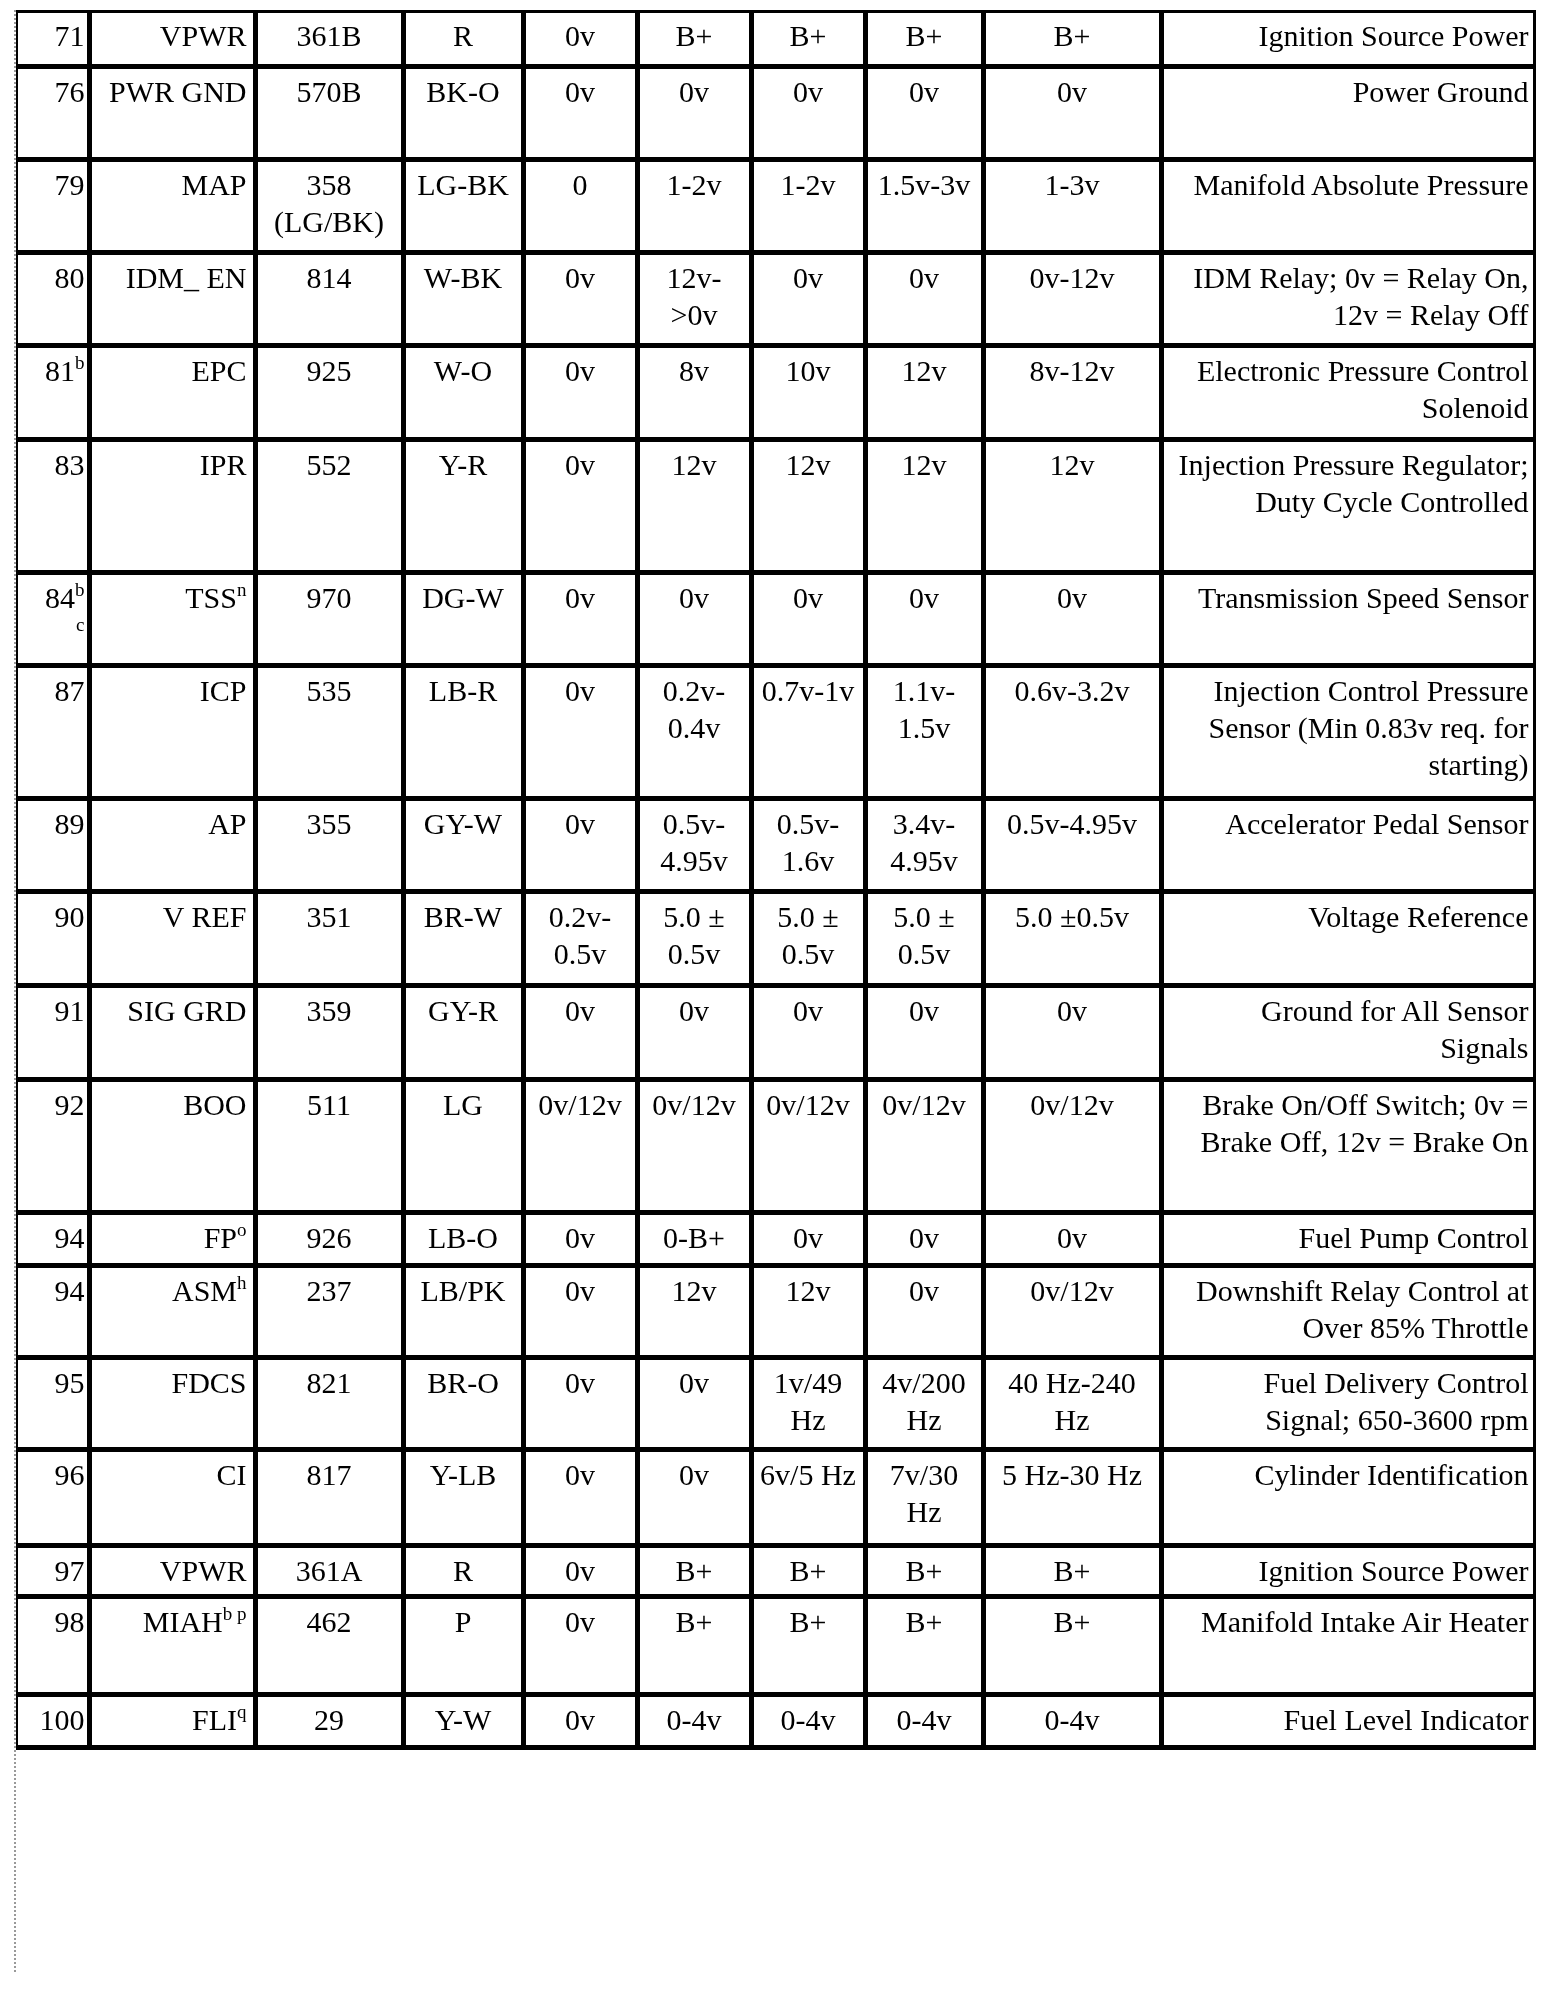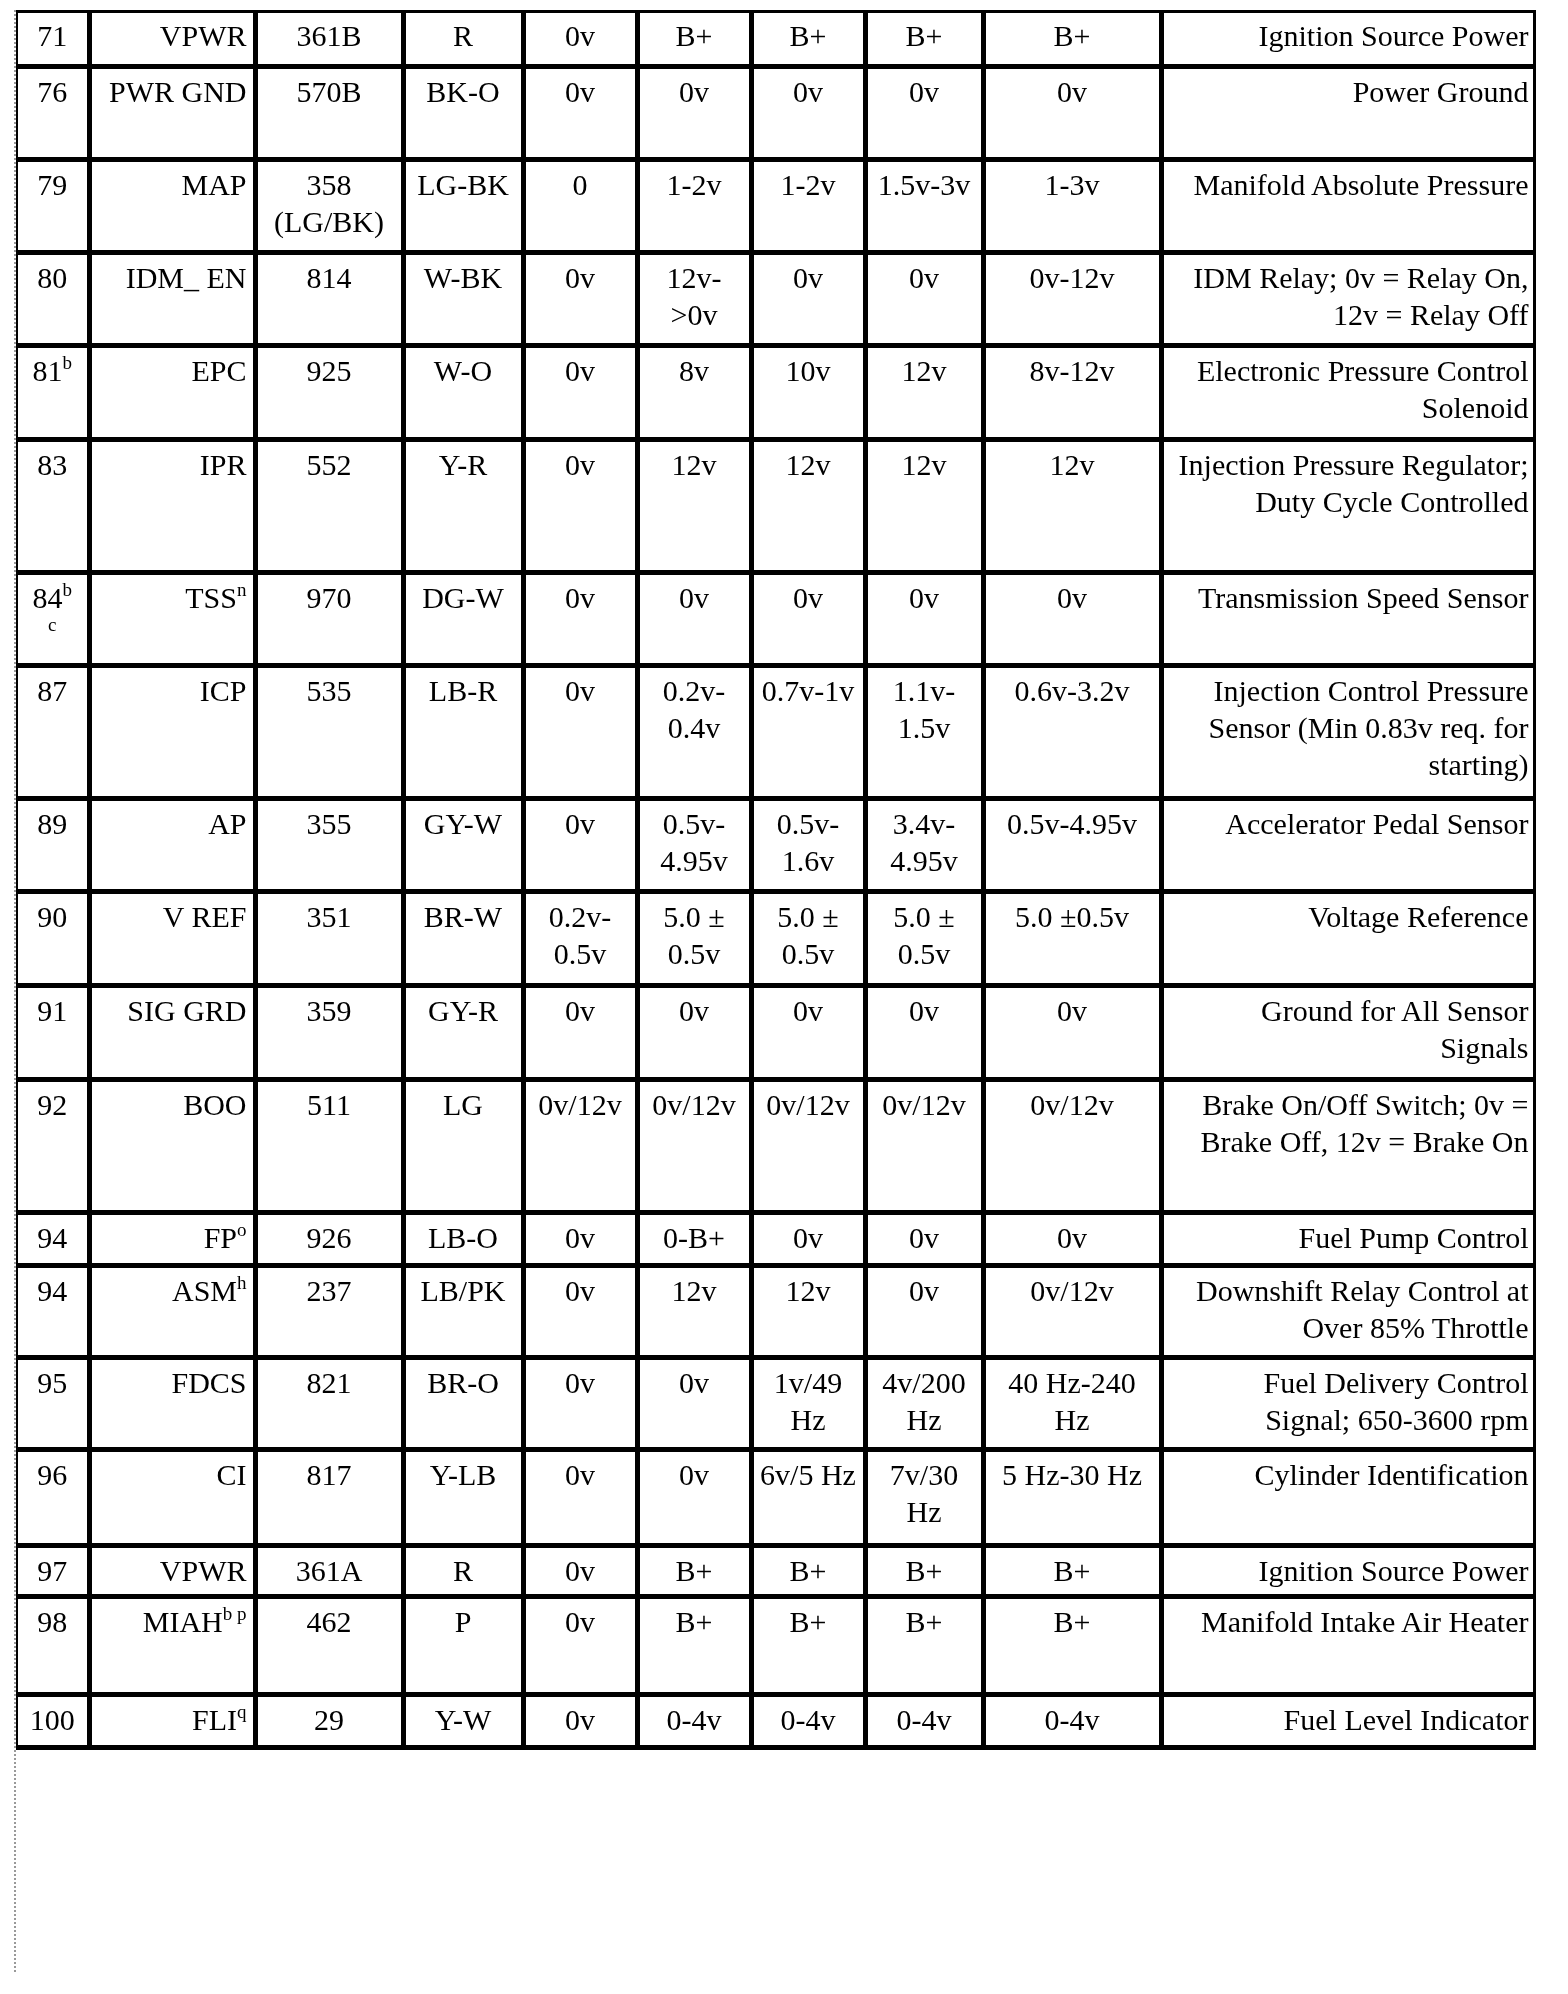--- a/index.html
+++ b/index.html
@@ -9,21 +9,21 @@
     border-collapse: collapse; table-layout: fixed;
     font-family: "Liberation Serif", serif; font-size: 30px; color: #000;
     line-height: 37px;
   }
   #tbl td {
     border: 5px solid #000; padding: 4px 6px 0 6px; vertical-align: top;
     overflow: hidden; box-sizing: border-box;
   }
   #tbl td.c { text-align: center; }
   #tbl td.l { text-align: right; }
-  #tbl td.pin { text-align: center; padding-left: 2px; padding-right: 2px; }
+  #tbl td.pin { text-align: right; padding-left: 2px; padding-right: 2px; }
   #tbl td.desc { padding-left: 8px; padding-right: 4px; }
   #tbl tr:first-child td { border-top-width: 3px; }
   #tbl td:first-child { border-left-width: 2px; }
   #tbl td:last-child { border-right-width: 3px; }
   sup { font-size: 19px; line-height: 0; vertical-align: 12px; }
   .sub-note { display: block; font-size: 19px; line-height: 18px; }
   .frame-l { position: absolute; left: 14px; top: 10px; width: 2px; height: 1962px; background: repeating-linear-gradient(#999 0 2px, #fff 2px 4px); }
 </style>
 </head>
 <body>

